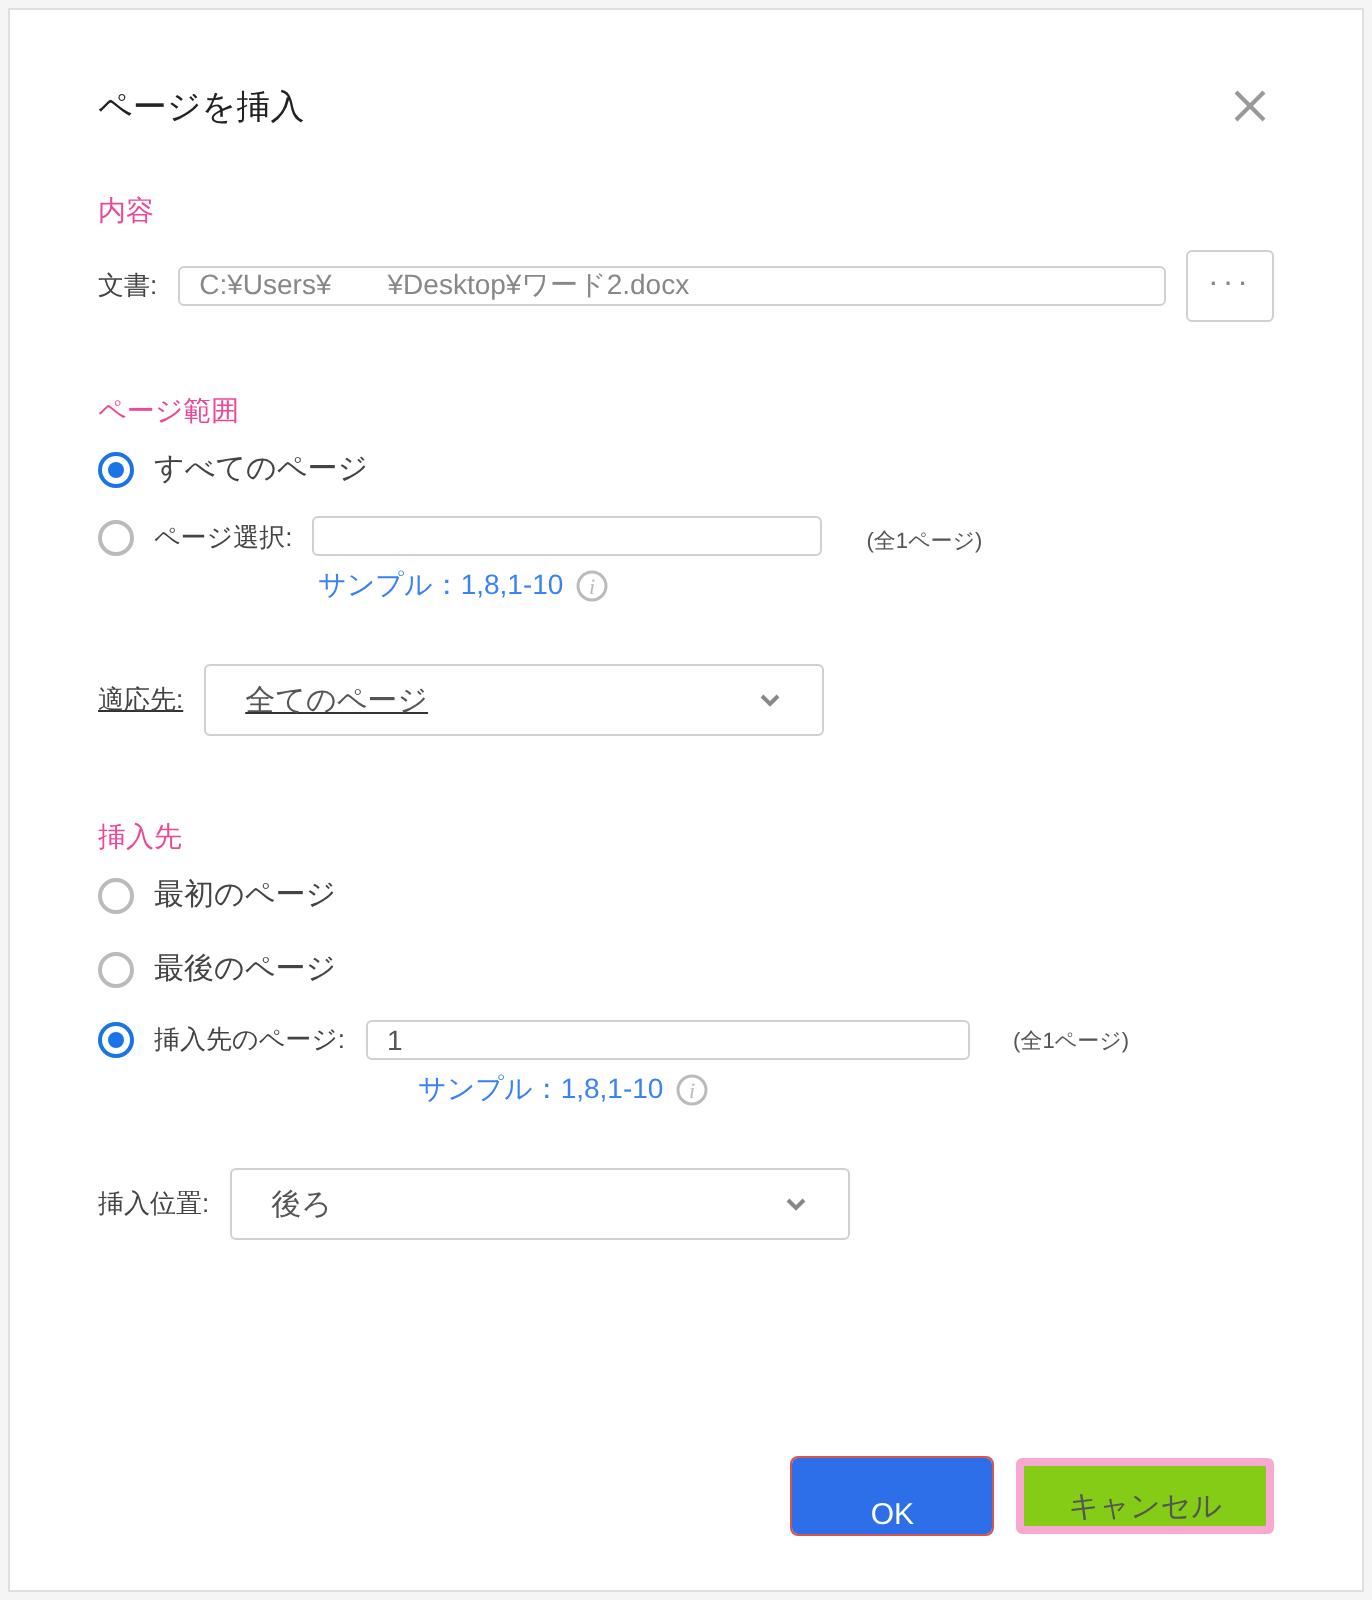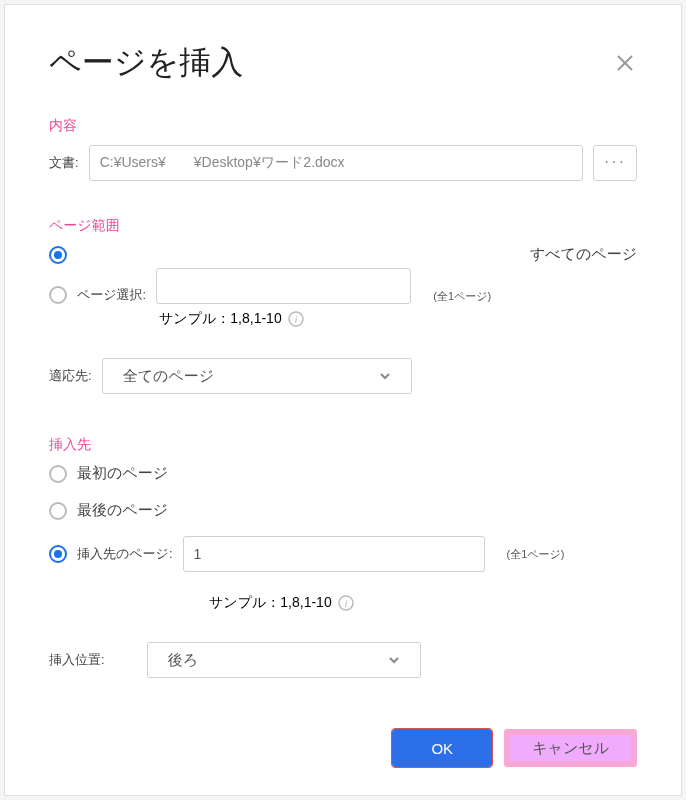--- a/index.html
+++ b/index.html
@@ -17,21 +17,21 @@
     position: relative;
     color: #333;
   }
   .dialog-header {
     display: flex;
     justify-content: space-between;
     align-items: center;
     margin-bottom: 32px;
   }
   .dialog-title {
-    font-size: 32px;
+    font-size: 17px;
     font-weight: 400;
     color: #222;
   }
   .close-btn {
     width: 24px;
     height: 24px;
     cursor: pointer;
     color: #888;
     display: flex;
     align-items: center;
@@ -49,21 +49,21 @@
     display: flex;
     align-items: center;
     gap: 10px;
   }
   .row-label {
     font-size: 13px;
     color: #444;
     white-space: nowrap;
   }
   .text-input {
-    height: 36px;
+    height: 20px;
     border: 1px solid #d0d0d0;
     border-radius: 3px;
     padding: 0 10px;
     font-size: 14px;
     color: #555;
     background: #fff;
   }
   .file-input { flex: 1; color: #888; }
   .browse-btn {
     width: 44px;
@@ -104,21 +104,21 @@
   .radio.checked::after {
     content: "";
     width: 8px;
     height: 8px;
     border-radius: 50%;
     background: #1a73e8;
   }
 
   .hint {
     font-size: 14px;
-    color: #000000;
+    color: #3b82f6;
     display: flex;
     align-items: center;
     gap: 6px;
   }
   .info-icon {
     width: 16px;
     height: 16px;
   }
   .info-icon circle { stroke: #bbb; stroke-width: 1.5; fill: none; }
   .info-icon text { fill: #bbb; font-size: 11px; font-style: italic; font-family: serif; }
@@ -151,35 +151,35 @@
     display: flex;
     gap: 12px;
   }
   .btn {
     height: 38px;
     border-radius: 3px;
     font-size: 15px;
     padding: 0 22px;
     cursor: pointer;
     display: flex;
-    align-items: center;
+    align-items: flex-end;
     justify-content: center;
   }
   .btn-primary {
     background: #2d6fe8;
     color: #fff;
     border: 1px solid #2d6fe8;
     outline: 1px solid #d9534f;
     outline-offset: 0;
     min-width: 100px;
   }
   .btn-secondary {
-    background: #f0abfc;
+    background: #84cc16;
     color: #555;
-    border: 6px solid #f9a8d4;
+    border: 4px solid #f9a8d4;
   }
 </style>
 </head>
 <body>
 
 <div class="dialog">
 
   <div class="dialog-header">
     <div class="dialog-title">ページを挿入</div>
     <div class="close-btn">
@@ -197,41 +197,41 @@
       <input type="text" class="text-input file-input" value="C:¥Users¥　　¥Desktop¥ワード2.docx" style="">
       <div class="browse-btn">
         <span>···</span>
       </div>
     </div>
   </div>
 
   <div class="group">
     <div class="section-label">ページ範囲</div>
 
-    <div class="radio-row" style="margin-bottom:4px;justify-content:space-between;">
+    <div class="radio-row" style="margin-bottom:14px;">
       <span class="radio checked"></span>
       <span>すべてのページ</span>
     </div>
 
     <div class="radio-row" style="margin-bottom:6px;align-items:flex-end;">
       <span class="radio"></span>
       <span class="row-label">ページ選択:</span>
       <input type="text" class="text-input" style="width: 255px;" value="">
       <span class="paren-text" style="margin-left:12px;">(全1ページ)</span>
     </div>
 
     <div class="hint" style="margin-left:110px; margin-top:4px;">
       <span>サンプル：1,8,1-10</span>
       <svg class="info-icon" viewBox="0 0 16 16">
         <circle cx="8" cy="8" r="7"></circle>
         <text x="8" y="12" text-anchor="middle">i</text>
       </svg>
     </div>
 
-    <div class="row" style="margin-top:30px;">
+    <div class="row" style="margin-top:30px;text-decoration:underline;">
       <span class="row-label">適応先:</span>
       <div class="select-box" style="width:310px;">
         <span>全てのページ</span>
         <svg class="chevron" viewBox="0 0 12 12">
             <path d="M2 4 L6 8 L10 4"></path>
           </svg>
       </div>
     </div>
   </div>
 
@@ -241,38 +241,38 @@
     <div class="radio-row">
       <span class="radio"></span>
       <span>最初のページ</span>
     </div>
 
     <div class="radio-row" style="margin-bottom:16px;">
       <span class="radio"></span>
       <span>最後のページ</span>
     </div>
 
-    <div class="radio-row" style="margin-bottom:22px;">
+    <div class="radio-row" style="margin-bottom:6px;">
       <span class="radio checked"></span>
       <span class="row-label">挿入先のページ:</span>
       <input type="text" class="text-input" style="width: 302px;" value="1">
       <span class="paren-text" style="margin-left:12px;">(全1ページ)</span>
     </div>
 
     <div class="hint" style="margin-left:160px; margin-top:4px;">
       <span>サンプル：1,8,1-10</span>
       <svg class="info-icon" viewBox="0 0 16 16">
         <circle cx="8" cy="8" r="7"></circle>
         <text x="8" y="12" text-anchor="middle">i</text>
       </svg>
     </div>
 
     <div class="row" style="margin-top:30px;">
       <span class="row-label">挿入位置:</span>
-      <div class="select-box" style="width:274px;margin-left:32px;">
+      <div class="select-box" style="width:310px;">
         <span>後ろ</span>
         <svg class="chevron" viewBox="0 0 12 12">
             <path d="M2 4 L6 8 L10 4"></path>
           </svg>
       </div>
     </div>
   </div>
 
   <div class="footer">
     <div class="btn btn-primary">

